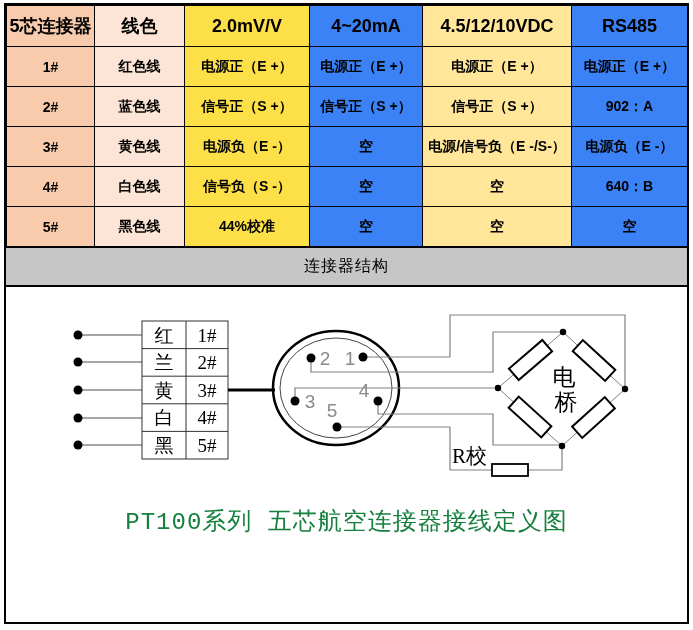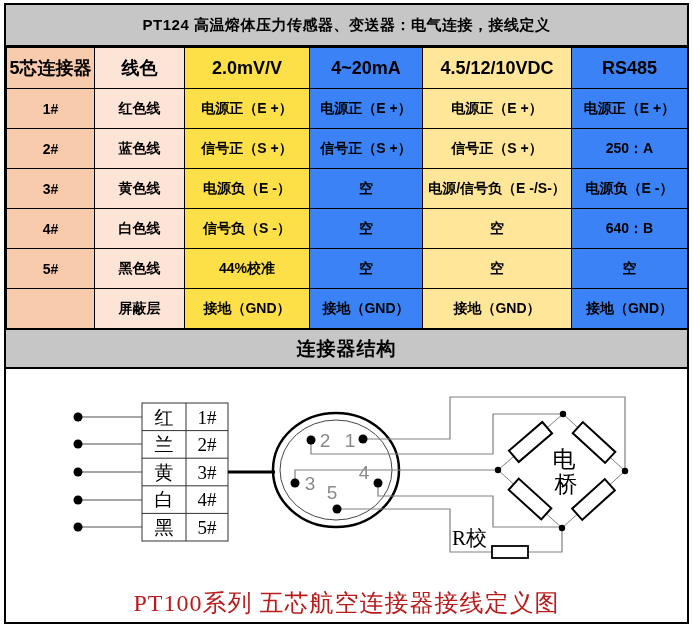--- a/index.html
+++ b/index.html
@@ -17,35 +17,34 @@
   table.def td{height:39px;}
   .c0{background:#F8CBAD;width:87px;}
   .c1{background:#FCE4D6;width:89px;margin-top:48px;}
   .c2{background:#fde047;width:124px;}
   .c3{background:#3b82f6;width:112px;}
   .c4{background:#FFE699;width:148px;}
   .c5{background:#3b82f6;width:115px;}
   .cell-sm{font-size:13px;}
   .band{height:37px;background:#C6C6C6;border-top:1px solid #000;border-bottom:2px solid #000;
         display:flex;align-items:center;justify-content:center;
-        font-size:19px;font-weight:bold;letter-spacing:1px;}
+        font-size:16px;font-weight:normal;letter-spacing:1px;}
   .diagram{position:relative;height:253px;background:#fff;}
   .diagram svg{position:absolute;left:0;top:0;}
   .caption{position:absolute;left:0;top:218px;width:100%;text-align:center;
-           font-family:Liberation Serif, serif;
-           font-size:24px;letter-spacing:1px;color:#b91c1c;}
+           font-family:Liberation Mono, monospace;
+           font-size:24px;letter-spacing:1px;color:#15803d;}
   .serif-t{font-family:"Liberation Serif","DejaVu Serif",serif;}
 </style>
 </head>
 <body>
 
 <div class="page">
   <div class="frame">
 
-    <div class="title-bar">PT124 高温熔体压力传感器、变送器：电气连接，接线定义</div>
 
     <table class="def">
       <tbody>
           <tr>
         <th class="c0">5芯连接器</th>
         <th class="c1">线色</th>
         <th class="c2">2.0mV/V</th>
         <th class="c3">4~20mA</th>
         <th class="c4">4.5/12/10VDC</th>
         <th class="c5">RS485</th>
@@ -57,21 +56,21 @@
         <td class="c3">电源正（E +）</td>
         <td class="c4">电源正（E +）</td>
         <td class="c5">电源正（E +）</td>
       </tr>
       <tr>
         <td class="c0">2#</td>
         <td class="c1">蓝色线</td>
         <td class="c2">信号正（S +）</td>
         <td class="c3">信号正（S +）</td>
         <td class="c4">信号正（S +）</td>
-        <td class="c5">250：A</td>
+        <td class="c5">902：A</td>
       </tr>
       <tr>
         <td class="c0">3#</td>
         <td class="c1">黄色线</td>
         <td class="c2">电源负（E -）</td>
         <td class="c3">空</td>
         <td class="c4 cell-sm">电源/信号负（E -/S-）</td>
         <td class="c5">电源负（E -）</td>
       </tr>
       <tr>
@@ -82,28 +81,20 @@
         <td class="c4">空</td>
         <td class="c5">640：B</td>
       </tr>
       <tr>
         <td class="c0">5#</td>
         <td class="c1">黑色线</td>
         <td class="c2">44%校准</td>
         <td class="c3">空</td>
         <td class="c4">空</td>
         <td class="c5">空</td>
-      </tr>
-      <tr>
-        <td class="c0"></td>
-        <td class="c1">屏蔽层</td>
-        <td class="c2">接地（GND）</td>
-        <td class="c3">接地（GND）</td>
-        <td class="c4">接地（GND）</td>
-        <td class="c5">接地（GND）</td>
       </tr>
     </tbody>
       </table>
 
     <div class="band">连接器结构</div>
 
     <div class="diagram">
       <svg width="681" height="253" viewBox="0 0 681 253">
 
         <g stroke="#888888" stroke-width="1.5">

